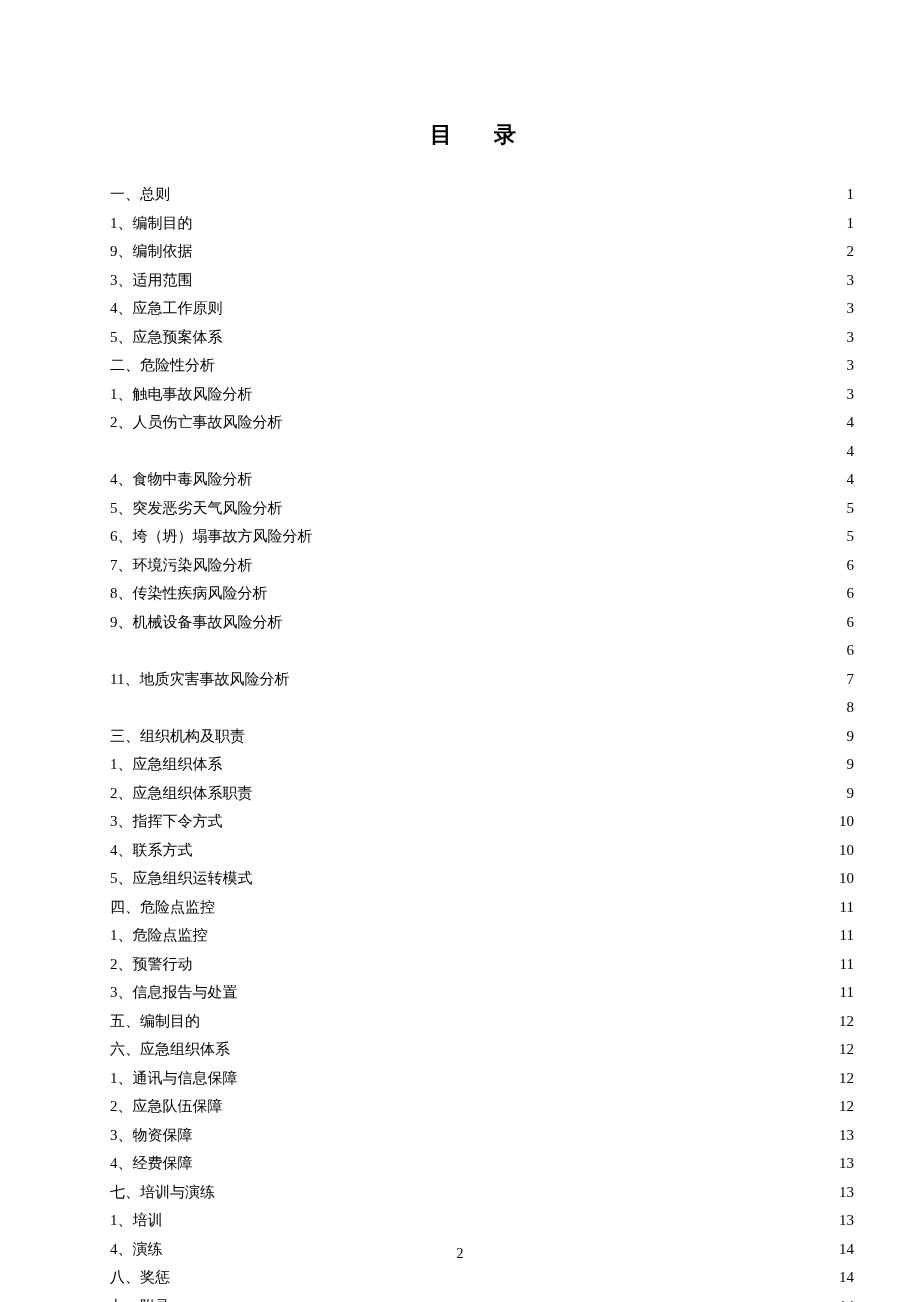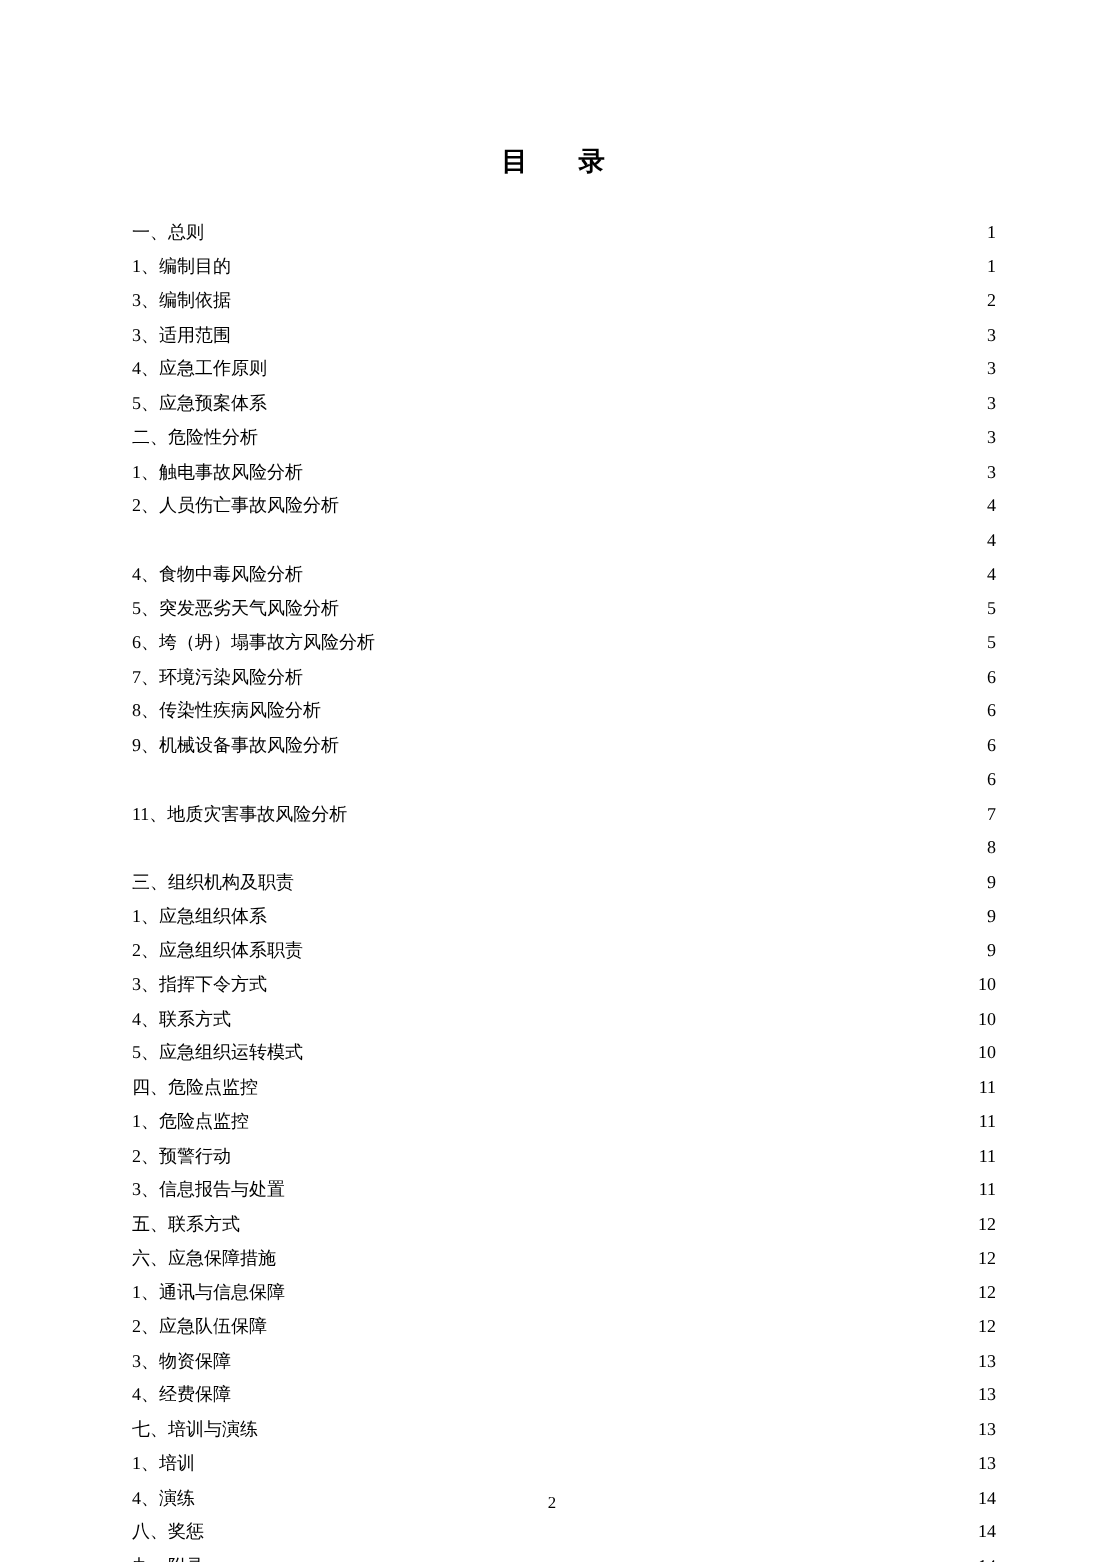--- a/index.html
+++ b/index.html
@@ -8,21 +8,21 @@
     background: #fff;
     font-family: "SimSun", "宋体", serif;
     color: #000;
     font-size: 15px;
   }
   .page {
     width: 920px;
     height: 1302px;
     margin: 0 auto;
     box-sizing: border-box;
-    padding: 120px 90px 40px 110px;
+    padding: 120px 66px 40px 110px;
     position: relative;
   }
   .toc-title {
     text-align: center;
     font-family: "SimHei", "黑体", sans-serif;
     font-size: 22px;
     font-weight: bold;
     letter-spacing: 18px;
     margin-bottom: 30px;
   }
@@ -77,21 +77,21 @@
         <span class="toc-label">一、总则</span>
         <span class="toc-leader"></span>
         <span class="toc-page">1</span>
       </div>
       <div class="toc-row">
         <span class="toc-label">1、编制目的</span>
         <span class="toc-leader"></span>
         <span class="toc-page">1</span>
       </div>
       <div class="toc-row">
-        <span class="toc-label">3、编制依据</span>
+        <span class="toc-label">9、编制依据</span>
         <span class="toc-leader"></span>
         <span class="toc-page">2</span>
       </div>
       <div class="toc-row">
         <span class="toc-label">3、适用范围</span>
         <span class="toc-leader"></span>
         <span class="toc-page">3</span>
       </div>
       <div class="toc-row">
         <span class="toc-label">4、应急工作原则</span>
@@ -209,26 +209,26 @@
         <span class="toc-label">2、预警行动</span>
         <span class="toc-leader"></span>
         <span class="toc-page">11</span>
       </div>
       <div class="toc-row">
         <span class="toc-label">3、信息报告与处置</span>
         <span class="toc-leader"></span>
         <span class="toc-page">11</span>
       </div>
       <div class="toc-row">
-        <span class="toc-label">五、联系方式</span>
-        <span class="toc-leader"></span>
-        <span class="toc-page">12</span>
-      </div>
-      <div class="toc-row">
-        <span class="toc-label">六、应急保障措施</span>
+        <span class="toc-label">五、编制目的</span>
+        <span class="toc-leader"></span>
+        <span class="toc-page">12</span>
+      </div>
+      <div class="toc-row">
+        <span class="toc-label">六、应急组织体系</span>
         <span class="toc-leader"></span>
         <span class="toc-page">12</span>
       </div>
       <div class="toc-row">
         <span class="toc-label">1、通讯与信息保障</span>
         <span class="toc-leader"></span>
         <span class="toc-page">12</span>
       </div>
       <div class="toc-row">
         <span class="toc-label">2、应急队伍保障</span>

